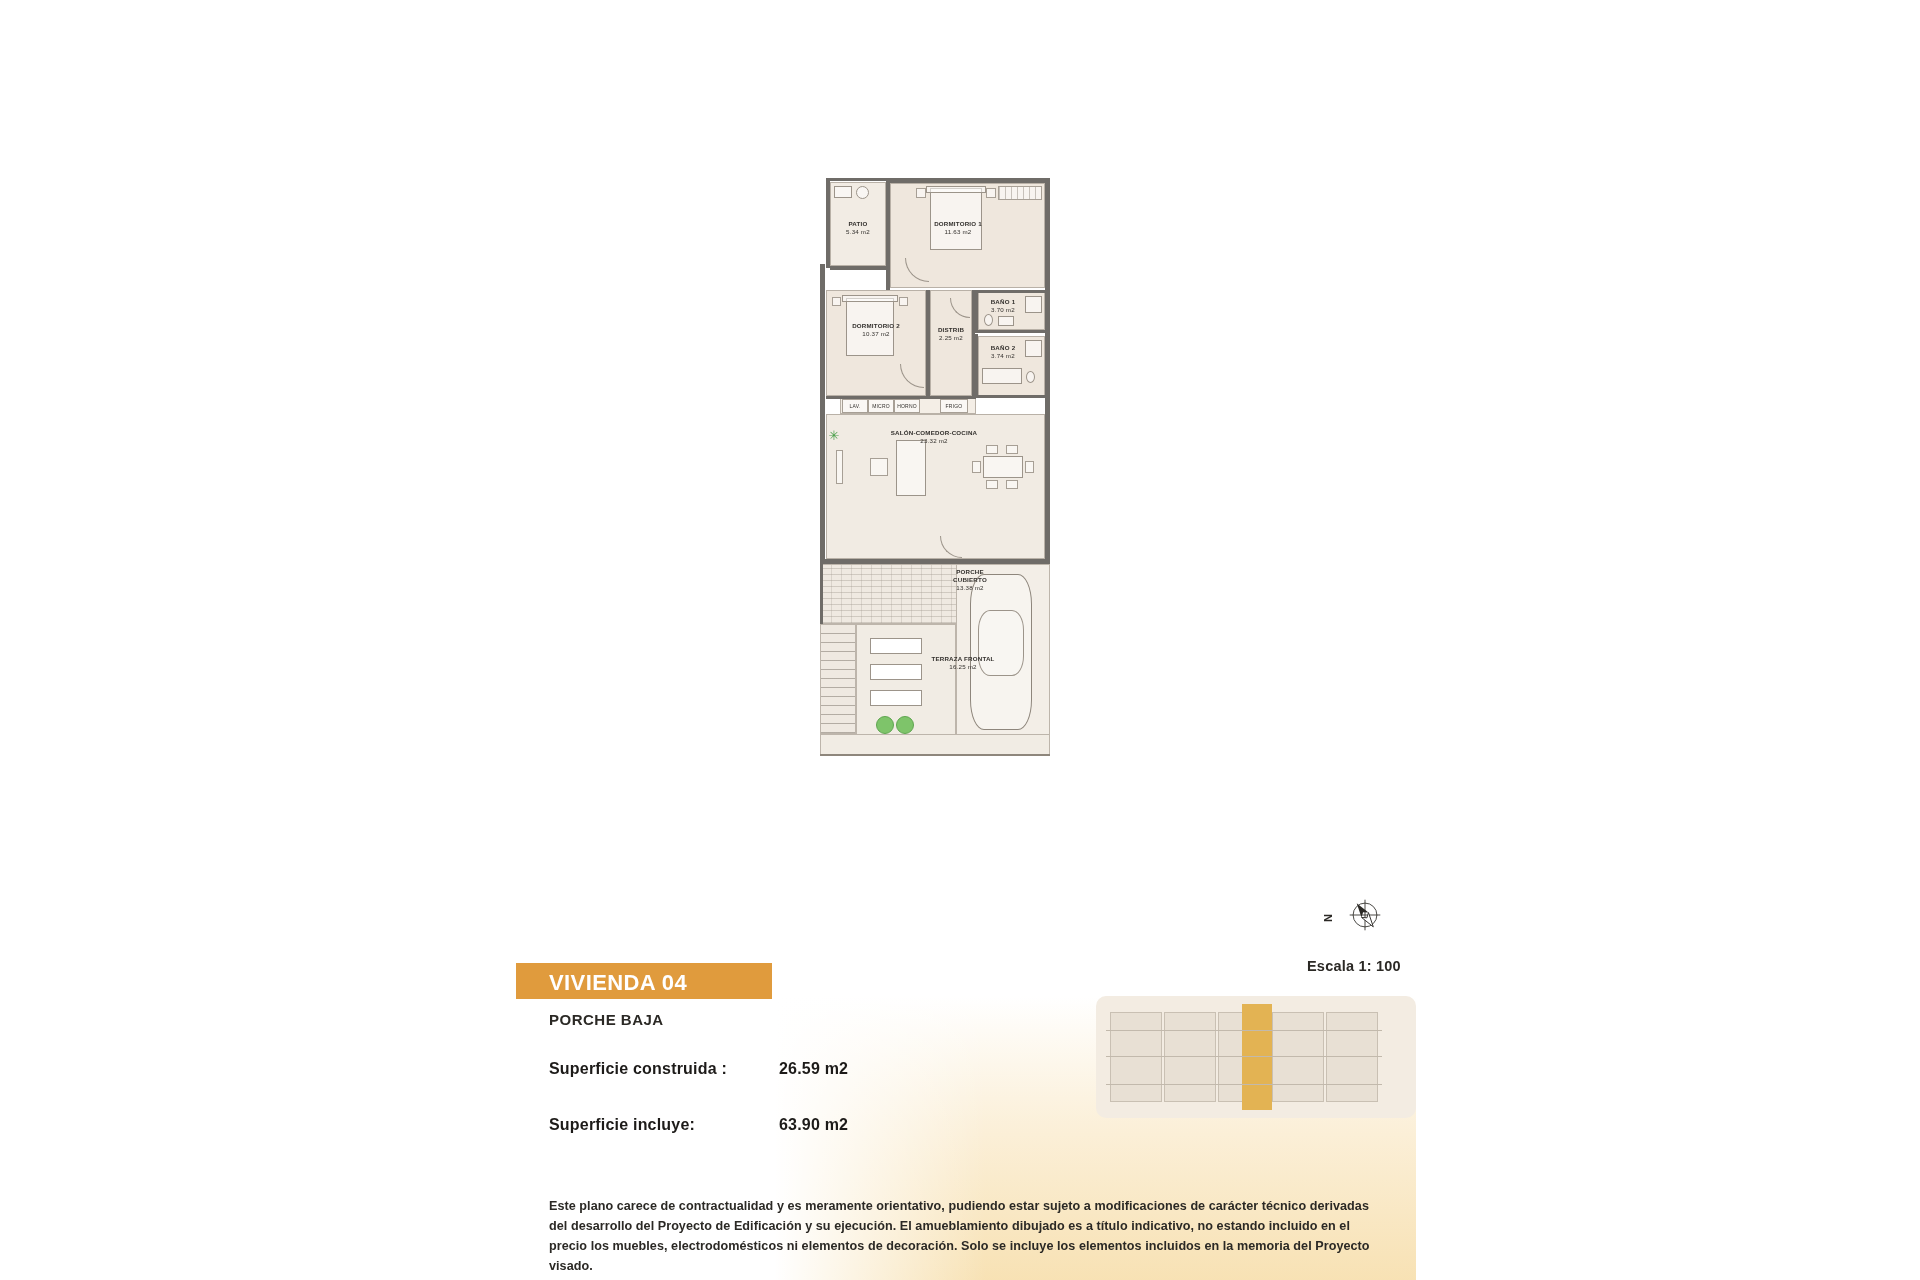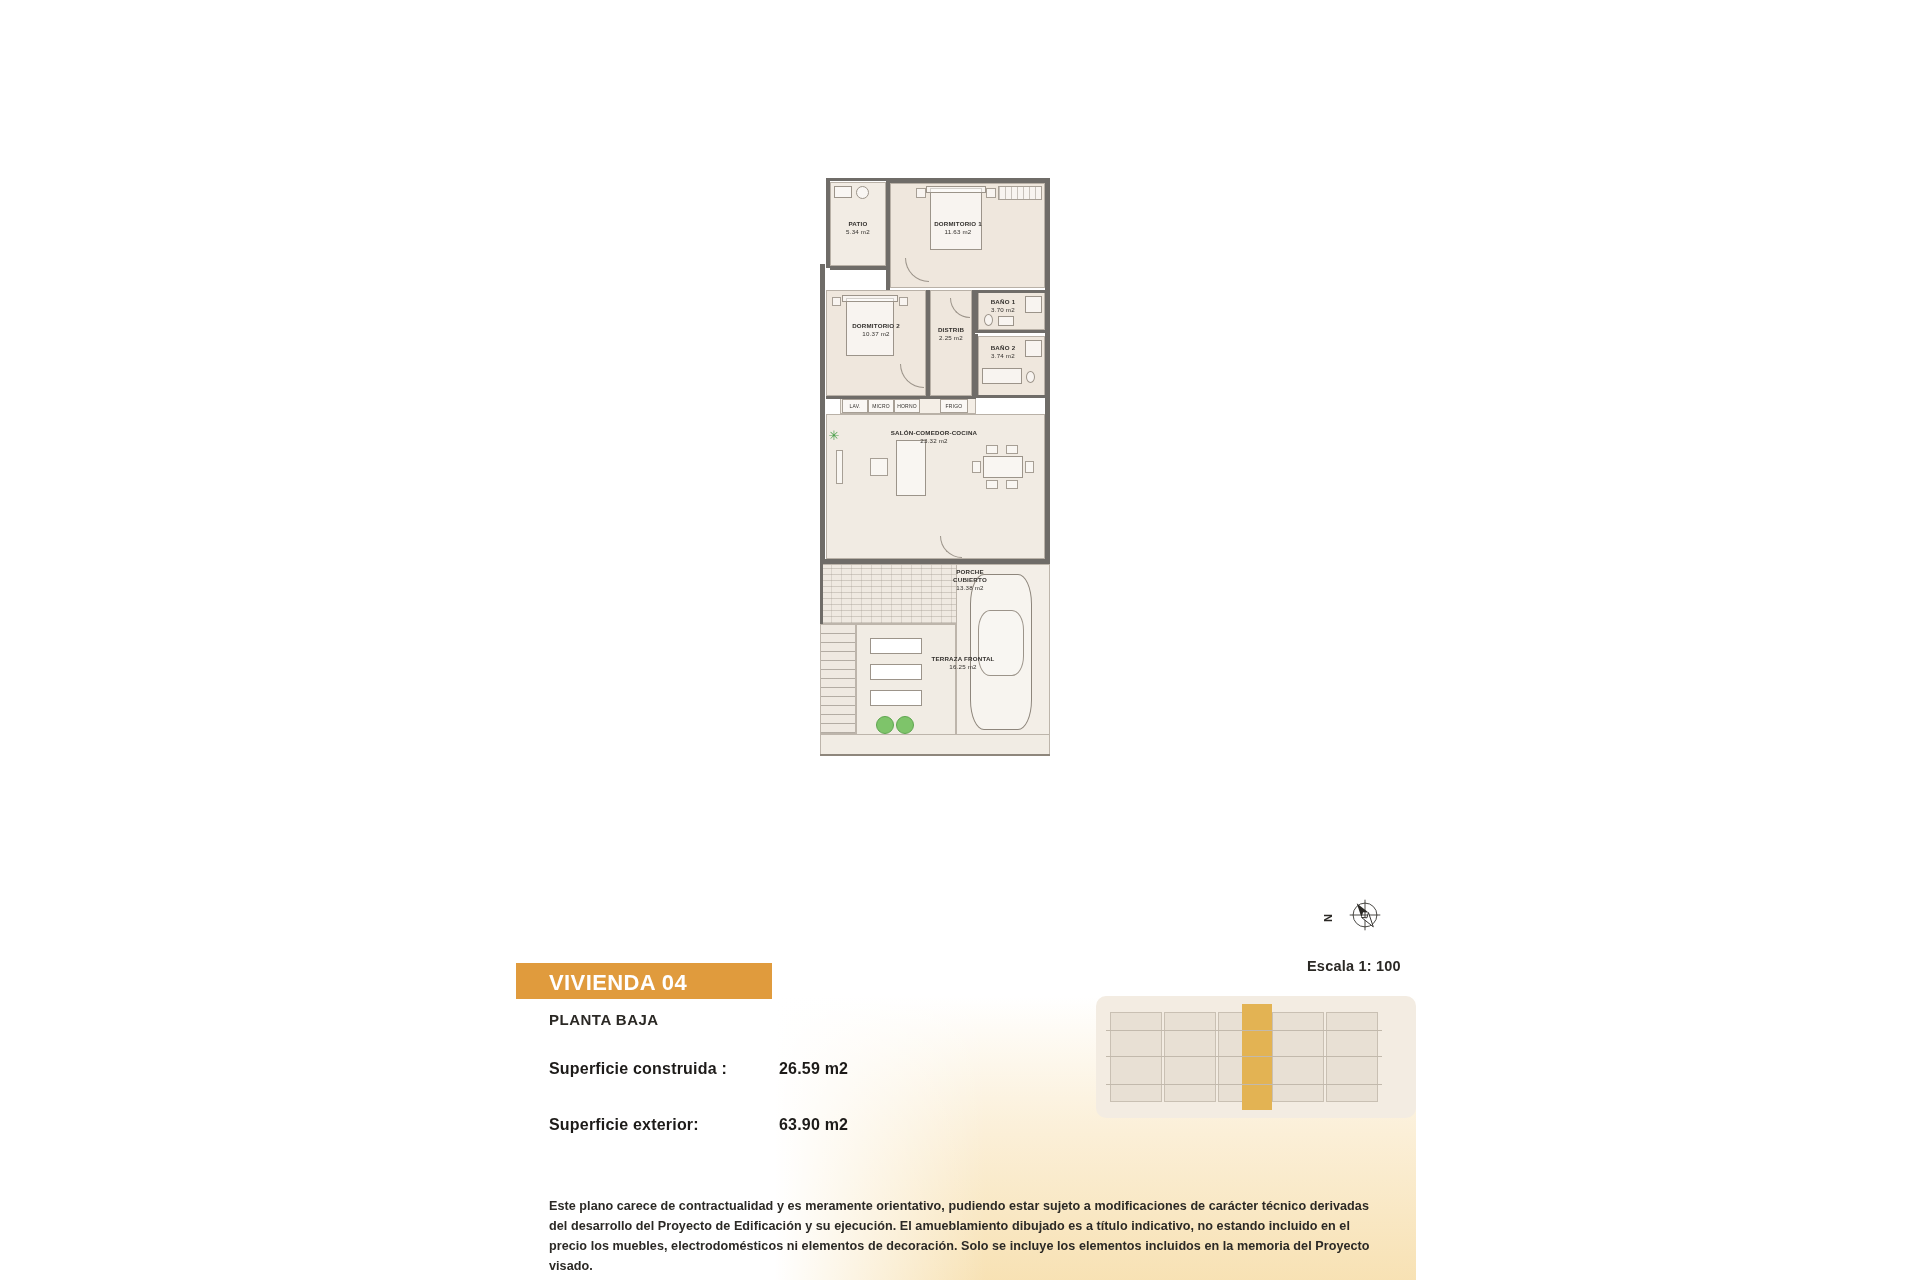--- a/index.html
+++ b/index.html
@@ -407,24 +407,24 @@
   <div class="kblock" style="left:176px; top:16px; width:52px; height:90px;"></div>
   <div class="kblock" style="left:230px; top:16px; width:52px; height:90px;"></div>
   <div class="kline" style="left:10px; top:60px; width:276px; height:1px;"></div>
   <div class="kline" style="left:10px; top:34px; width:276px; height:1px;"></div>
   <div class="kline" style="left:10px; top:88px; width:276px; height:1px;"></div>
 </div>
 
 <div id="title-badge" class="above">
   <span>VIVIENDA 04</span>
 </div>
-<div id="subtitle" class="above">PLANTA BAJA</div>
+<div id="subtitle" class="above">PORCHE BAJA</div>
 
 <div id="surf1" class="surf-row above">
   <span>Superficie construida :</span>
   <span class="val">26.59 m2</span>
 </div>
 <div id="surf2" class="surf-row above">
-  <span>Superficie exterior:</span>
+  <span>Superficie incluye:</span>
   <span class="val">63.90 m2</span>
 </div>
 
 <div id="legal" class="above">Este plano carece de contractualidad y es meramente orientativo, pudiendo estar sujeto a modificaciones de carácter técnico derivadas del desarrollo del Proyecto de Edificación y su ejecución. El amueblamiento dibujado es a título indicativo, no estando incluido en el precio los muebles, electrodomésticos ni elementos de decoración. Solo se incluye los elementos incluidos en la memoria del Proyecto visado.</div>
 
 </body></html>

